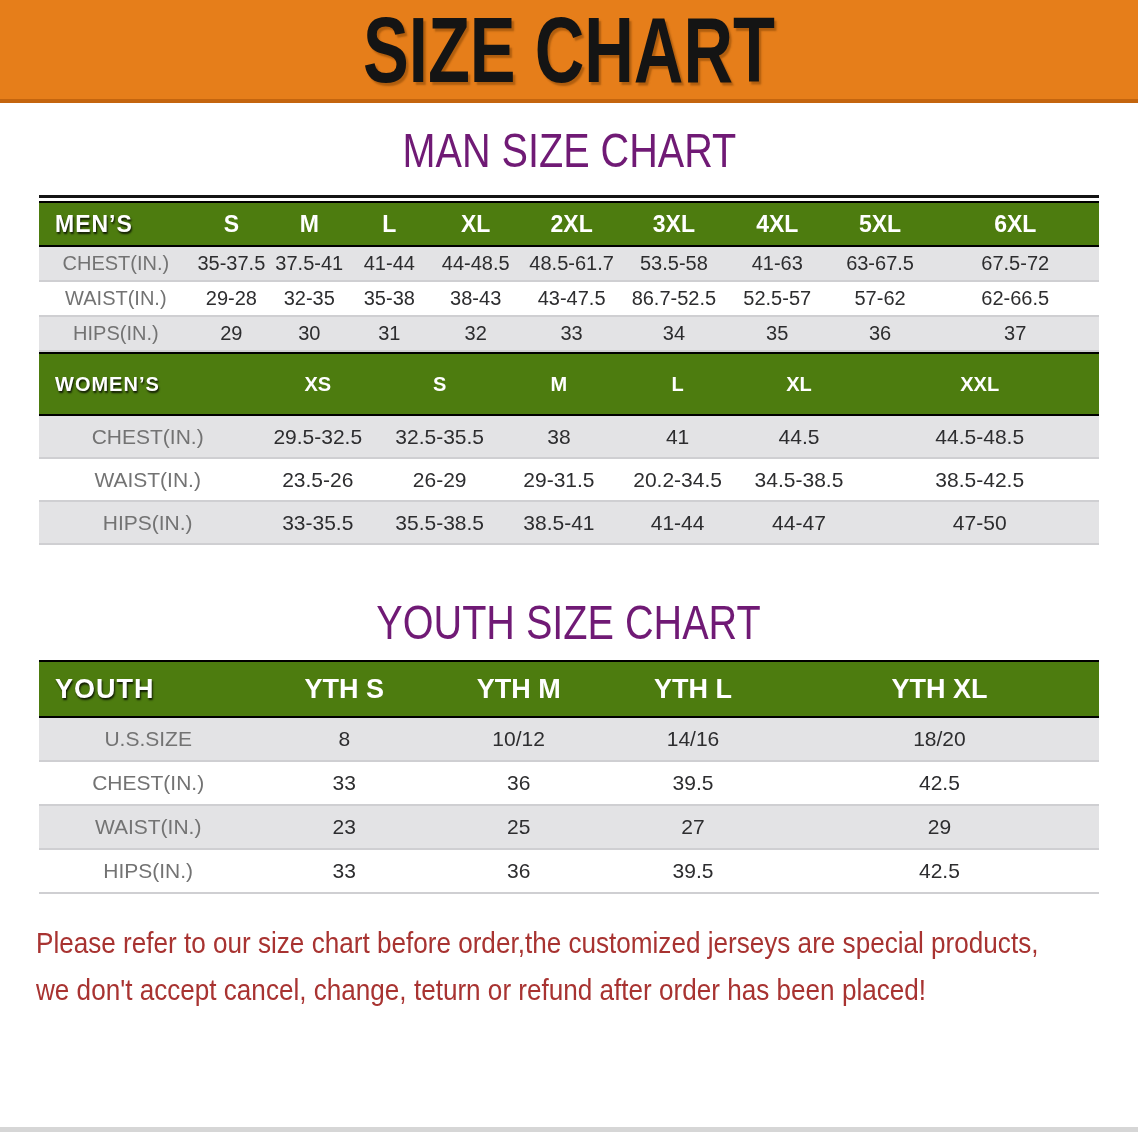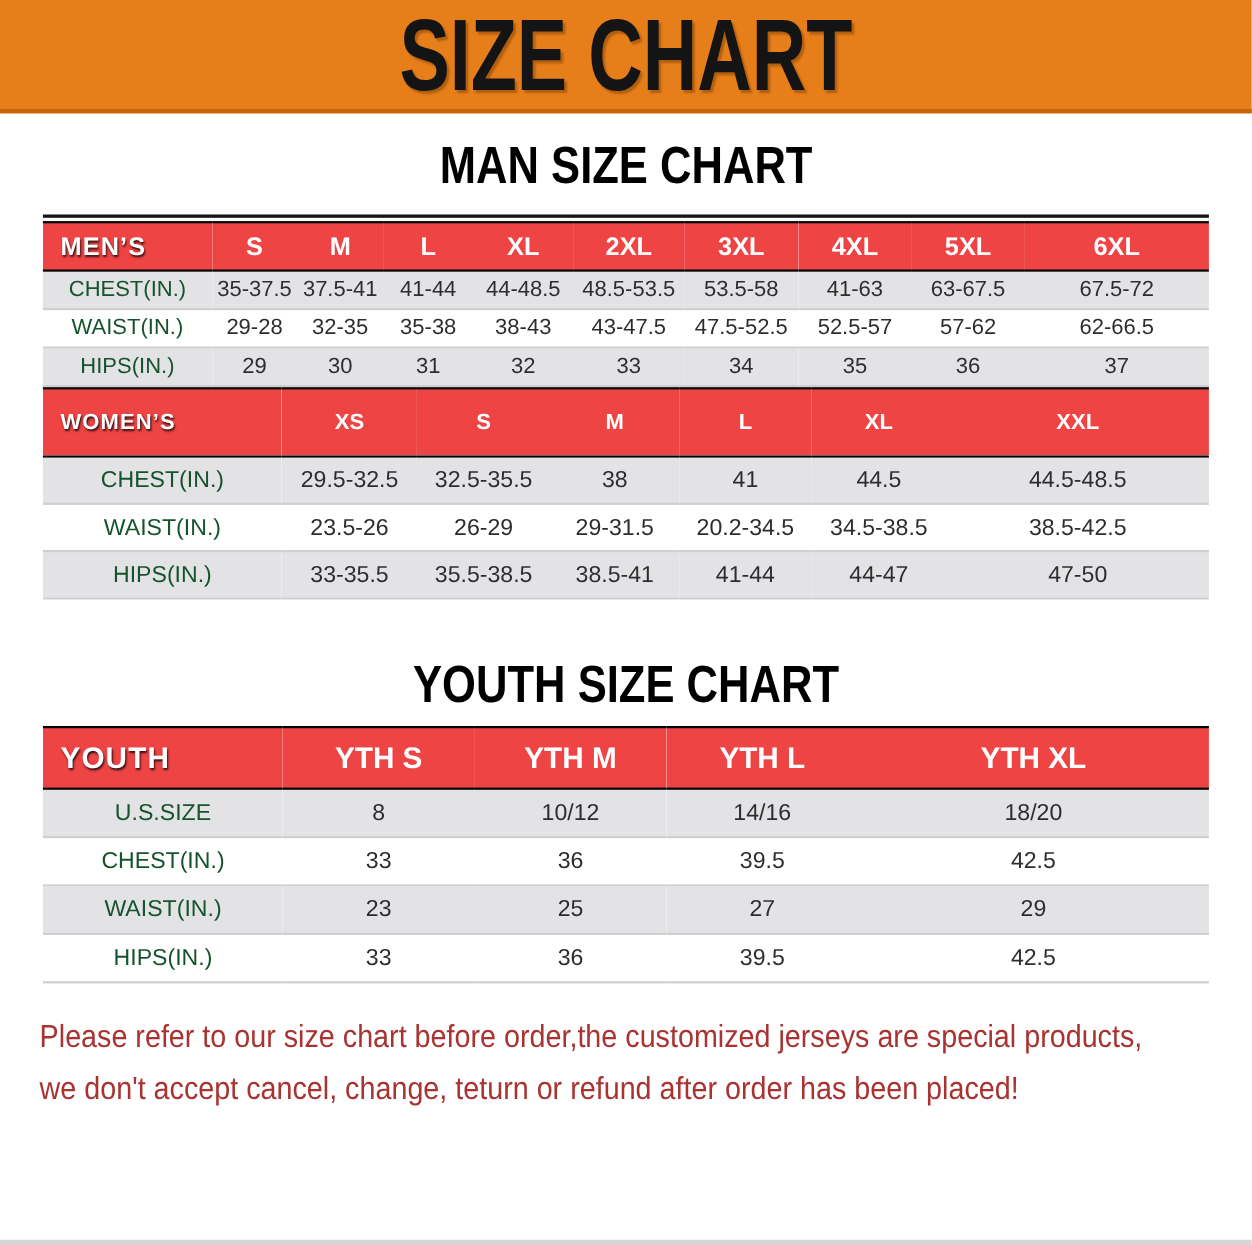--- a/index.html
+++ b/index.html
@@ -16,50 +16,50 @@
   }
   .banner-title{
     display:inline-block;font-size:88px;font-weight:800;color:#141414;
     letter-spacing:0px;line-height:1;
     transform:scale(0.78,1.05);
     text-shadow:3px 3px 2px rgba(110,55,0,0.45);
     white-space:nowrap;
   }
   
   .section-heading{
-    text-align:center;font-weight:700;color:#000000;line-height:1;
+    text-align:center;font-weight:400;color:#701a75;line-height:1;
     margin:0;
   }
   .section-heading span{
     display:inline-block;font-size:44px;transform:scale(0.9,1.08);
     letter-spacing:0px;white-space:nowrap;
   }
   .men-heading{margin:26px 0 22px;}
   .women-heading{margin:34px 0 26px;}
   .youth-heading{margin:56px 0 15px;}
   
   .table-wrap{width:1060px;margin:0 auto;}
   .topline{height:3px;background:#141414;margin-bottom:3px;}
   table.size-table{
     width:100%;border-collapse:collapse;table-layout:fixed;
   }
   table.size-table th, table.size-table td{
     text-align:center;vertical-align:middle;padding:0;
     overflow:hidden;white-space:nowrap;
   }
   tr.head-row th{
-    background:#ef4444;color:#ffffff;font-weight:bold;
+    background:#4d7c0f;color:#ffffff;font-weight:bold;
     border-top:2px solid #000;border-bottom:2px solid #000;
   }
   th.group-label{
     text-align:left !important;padding-left:16px !important;
     letter-spacing:1px;
     text-shadow:1px 2px 2px rgba(0,0,0,0.8);
   }
-  td.row-label{font-weight:500;color:#14532d;}
+  td.row-label{font-weight:500;color:#737373;}
   tr.row-gray td{background:#E3E3E5;}
   tr.row-white td{background:#ffffff;}
   tbody tr td{border-bottom:2px solid #cfcfd2;}
   
   .mens tr.head-row{height:44px;}
   .mens th.group-label{font-size:30px;}
   .mens tr.head-row th{font-size:23px;}
   .mens tbody tr{height:35px;}
   .mens tbody td{font-size:20px;}
   
@@ -131,34 +131,34 @@
           <th>6XL</th>
         </tr>
       </thead>
       <tbody>
         <tr class="row-gray">
           <td class="row-label">CHEST(IN.)</td>
           <td>35-37.5</td>
           <td>37.5-41</td>
           <td>41-44</td>
           <td>44-48.5</td>
-          <td>48.5-53.5</td>
+          <td>48.5-61.7</td>
           <td>53.5-58</td>
           <td>41-63</td>
           <td>63-67.5</td>
           <td>67.5-72</td>
         </tr>
         <tr class="row-white">
           <td class="row-label">WAIST(IN.)</td>
           <td>29-28</td>
           <td>32-35</td>
           <td>35-38</td>
           <td>38-43</td>
           <td>43-47.5</td>
-          <td>47.5-52.5</td>
+          <td>86.7-52.5</td>
           <td>52.5-57</td>
           <td>57-62</td>
           <td>62-66.5</td>
         </tr>
         <tr class="row-gray">
           <td class="row-label">HIPS(IN.)</td>
           <td>29</td>
           <td>30</td>
           <td>31</td>
           <td>32</td>

